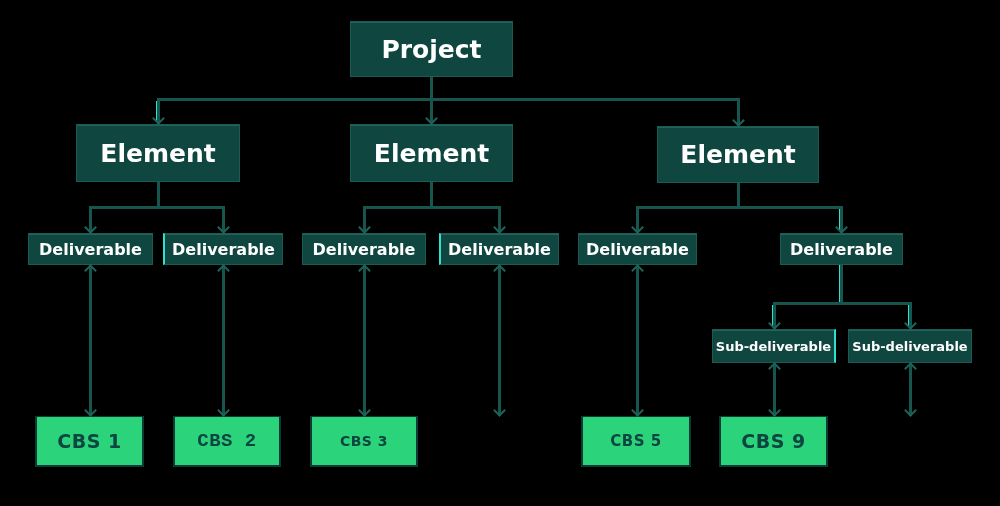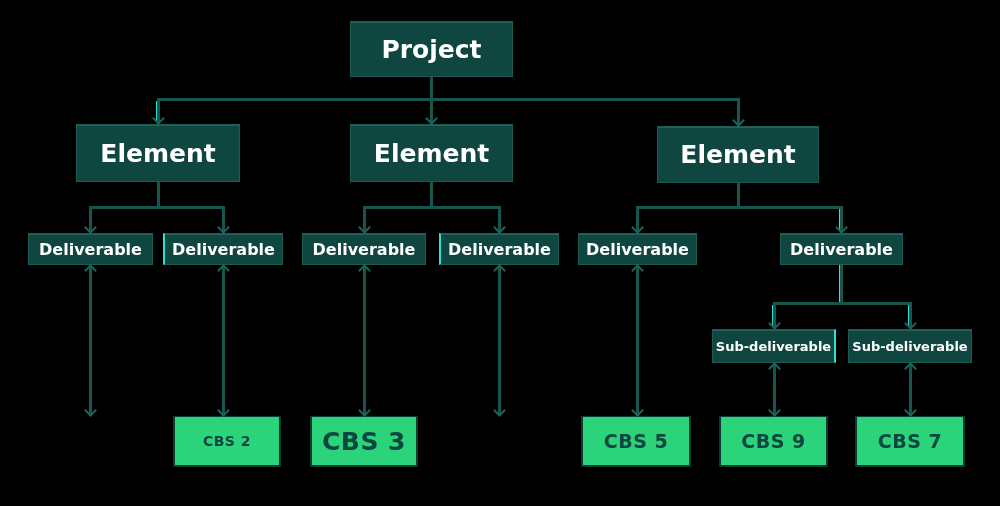--- a/index.html
+++ b/index.html
@@ -65,25 +65,25 @@
     <div class="node dark" style="left: 350px; top: 124px; width: 163px; height: 58px; font-size: 25px;">Element</div>
     <div class="node dark" style="left: 657px; top: 126px; width: 162px; height: 57px; font-size: 25px;">Element</div>
     <div class="node dark" style="left: 28px; top: 233px; width: 125px; height: 32px; font-size: 16px;">Deliverable</div>
     <div class="node dark accent-left" style="left: 163px; top: 233px; width: 120px; height: 32px; font-size: 16px;">Deliverable</div>
     <div class="node dark" style="left: 302px; top: 233px; width: 124px; height: 32px; font-size: 16px;">Deliverable</div>
     <div class="node dark accent-left" style="left: 439px; top: 233px; width: 120px; height: 32px; font-size: 16px;">Deliverable</div>
     <div class="node dark" style="left: 578px; top: 233px; width: 119px; height: 32px; font-size: 16px;">Deliverable</div>
     <div class="node dark" style="left: 780px; top: 233px; width: 123px; height: 32px; font-size: 16px;">Deliverable</div>
     <div class="node dark accent-right" style="left: 712px; top: 329px; width: 124px; height: 34px; font-size: 13px;">Sub-deliverable</div>
     <div class="node dark" style="left: 848px; top: 329px; width: 124px; height: 34px; font-size: 13px;">Sub-deliverable</div>
-    <div class="node green" style="left: 173px; top: 416px; width: 108px; height: 51px; font-size: 14px;">CBS 2</div>
-    <div class="node green" style="left: 310px; top: 416px; width: 108px; height: 51px; font-size: 25px;">CBS 3</div>
-    <div class="node green" style="left: 581px; top: 416px; width: 110px; height: 51px; font-size: 19px;">CBS 5</div>
+    <div class="node green" style="left: 35px; top: 416px; width: 109px; height: 51px; font-size: 19px;">CBS 1</div>
+    <div class="node green" style="left: 173px; top: 416px; width: 108px; height: 51px; font-size: 19px; font-family: Liberation Mono, monospace;">CBS 2</div>
+    <div class="node green" style="left: 310px; top: 416px; width: 108px; height: 51px; font-size: 14px;">CBS 3</div>
+    <div class="node green" style="left: 581px; top: 416px; width: 110px; height: 51px; font-size: 15px;">CBS 5</div>
     <div class="node green" style="left: 719px; top: 416px; width: 109px; height: 51px; font-size: 19px;">CBS 9</div>
-    <div class="node green" style="left: 855px; top: 416px; width: 110px; height: 51px; font-size: 19px;">CBS 7</div>
     <div class="seg" style="left: 430px; top: 77px; width: 3px; height: 21px;"></div>
     <div class="seg" style="left: 156.5px; top: 98px; width: 583px; height: 3px;"></div>
     <div class="seg accent" style="left: 156.5px; top: 101px; width: 3px; height: 21px;"></div>
     <div class="arrow down" style="left: 153.5px; top: 114px;"></div>
     <div class="seg" style="left: 430px; top: 101px; width: 3px; height: 21px;"></div>
     <div class="arrow down" style="left: 427px; top: 114px;"></div>
     <div class="seg" style="left: 736.5px; top: 101px; width: 3px; height: 23px;"></div>
     <div class="arrow down" style="left: 733.5px; top: 116px;"></div>
     <div class="seg" style="left: 156.5px; top: 182px; width: 3px; height: 24px;"></div>
     <div class="seg" style="left: 89px; top: 206px; width: 135.5px; height: 3px;"></div>

